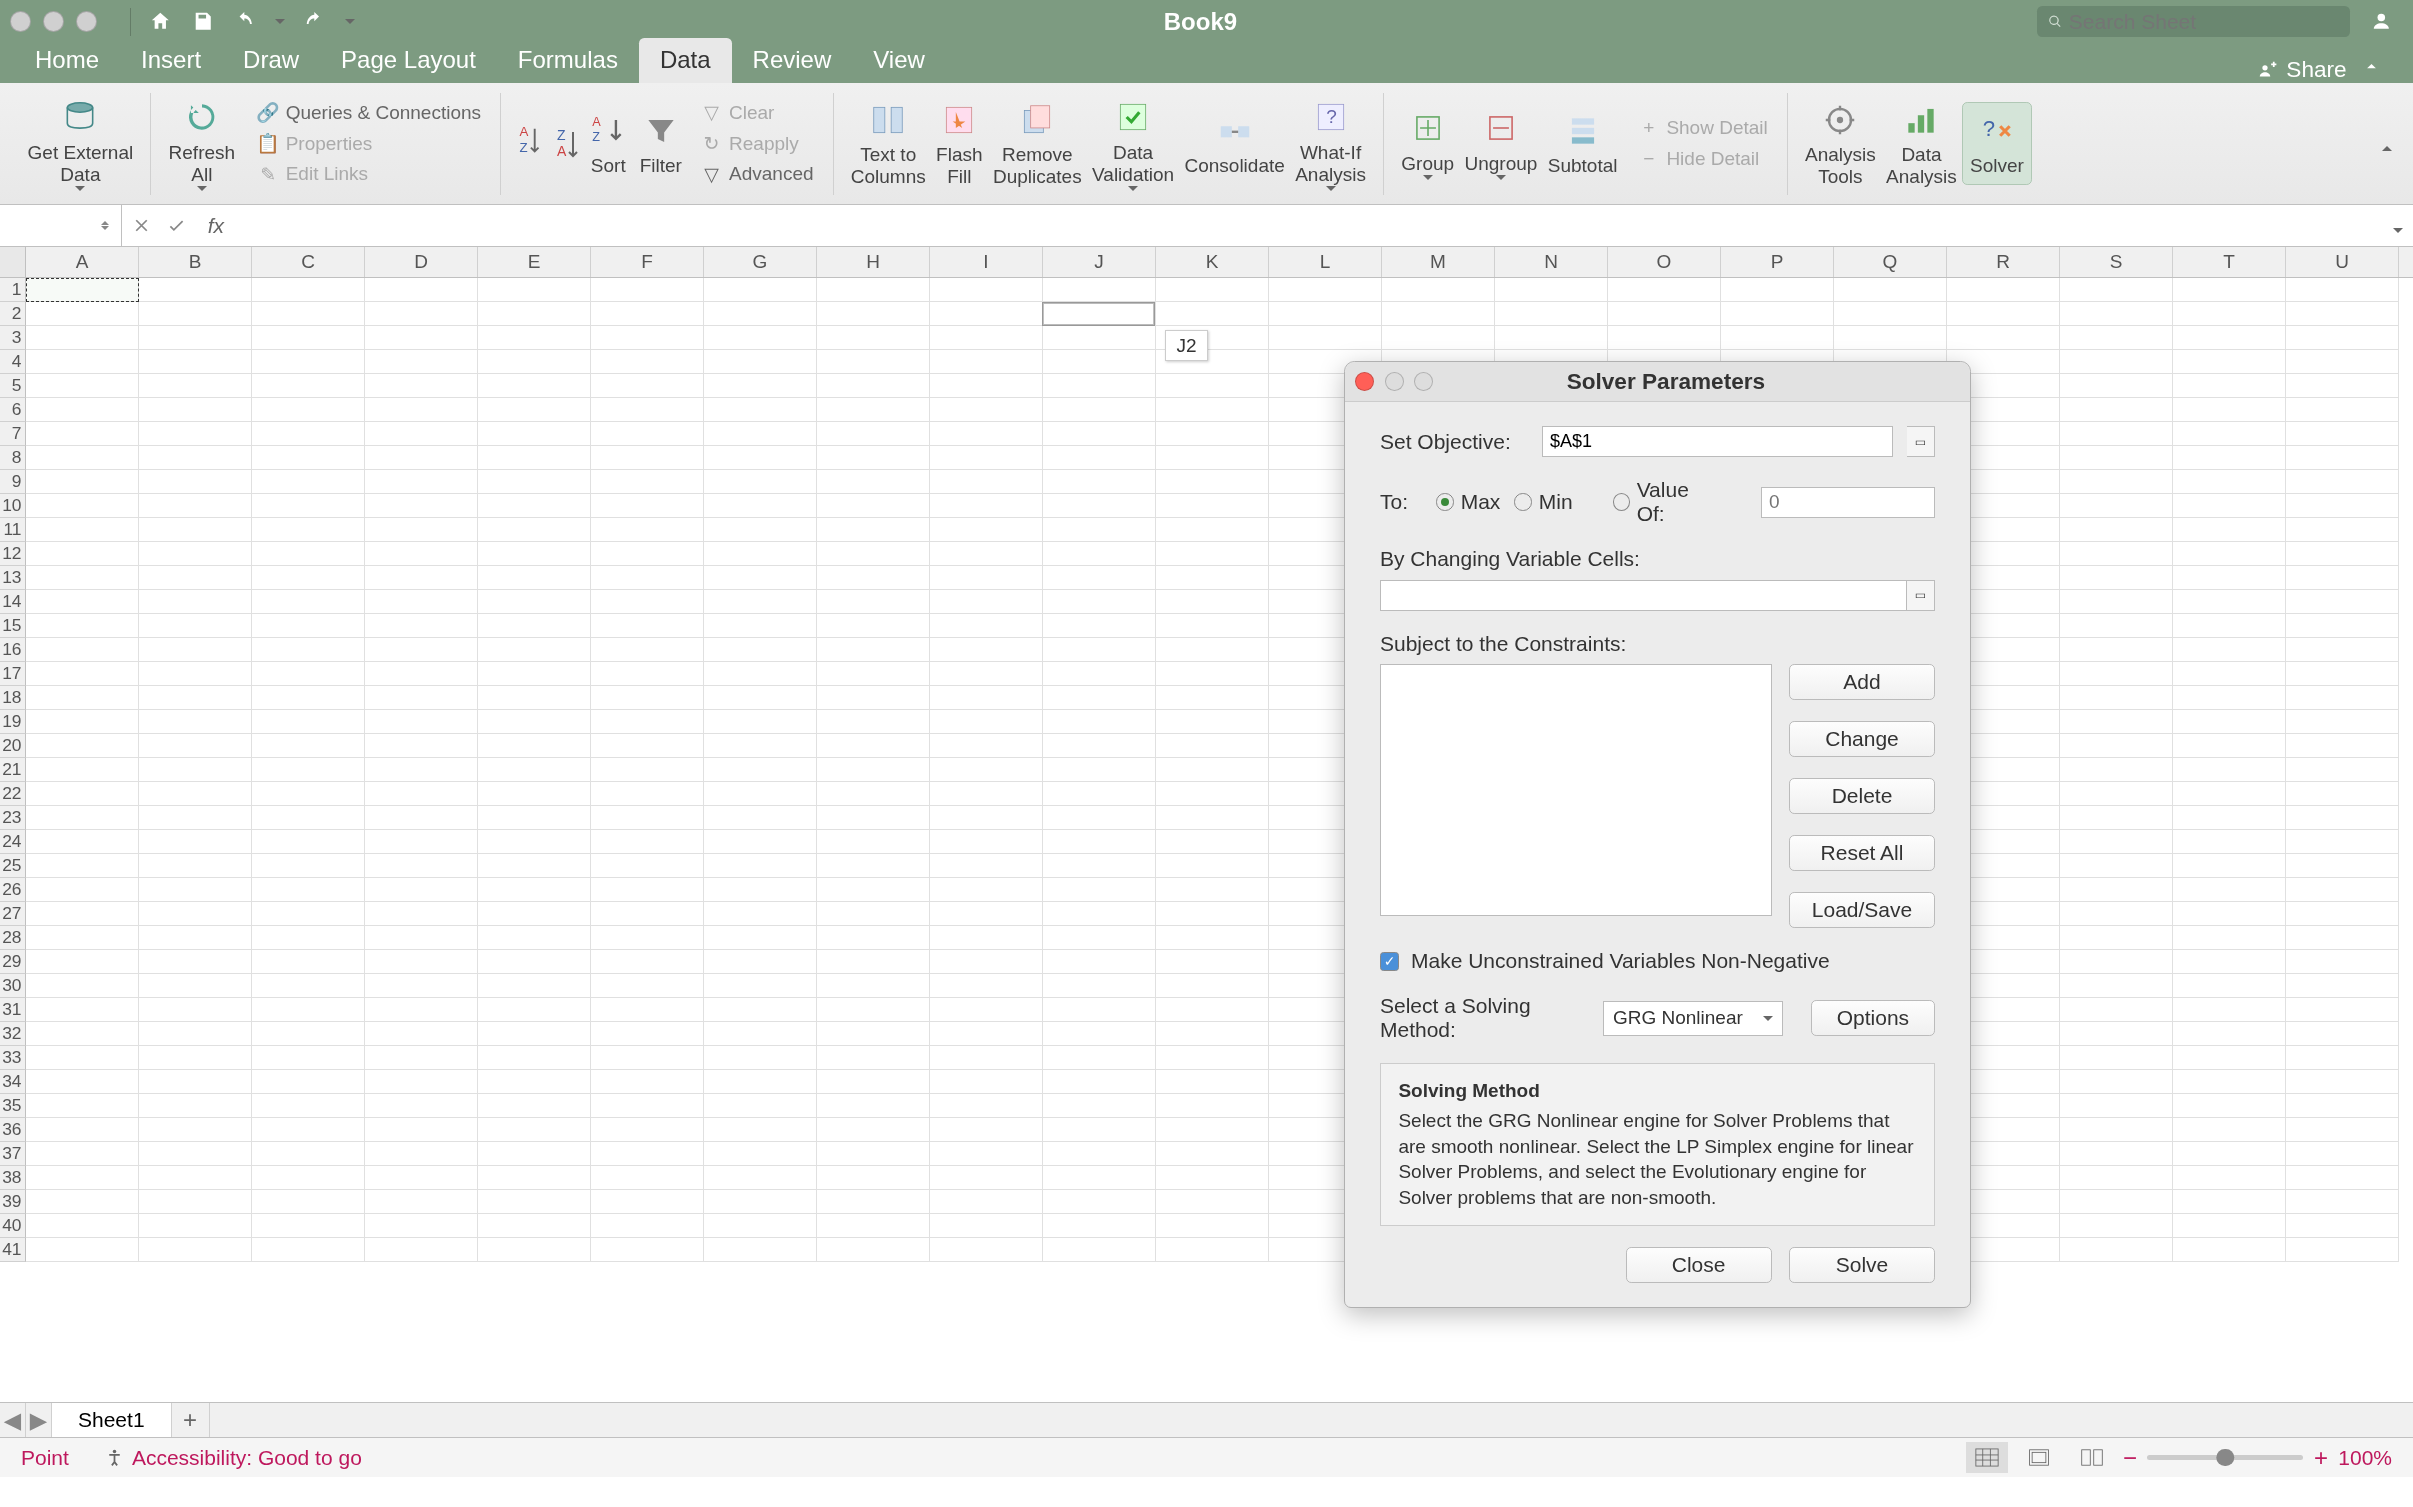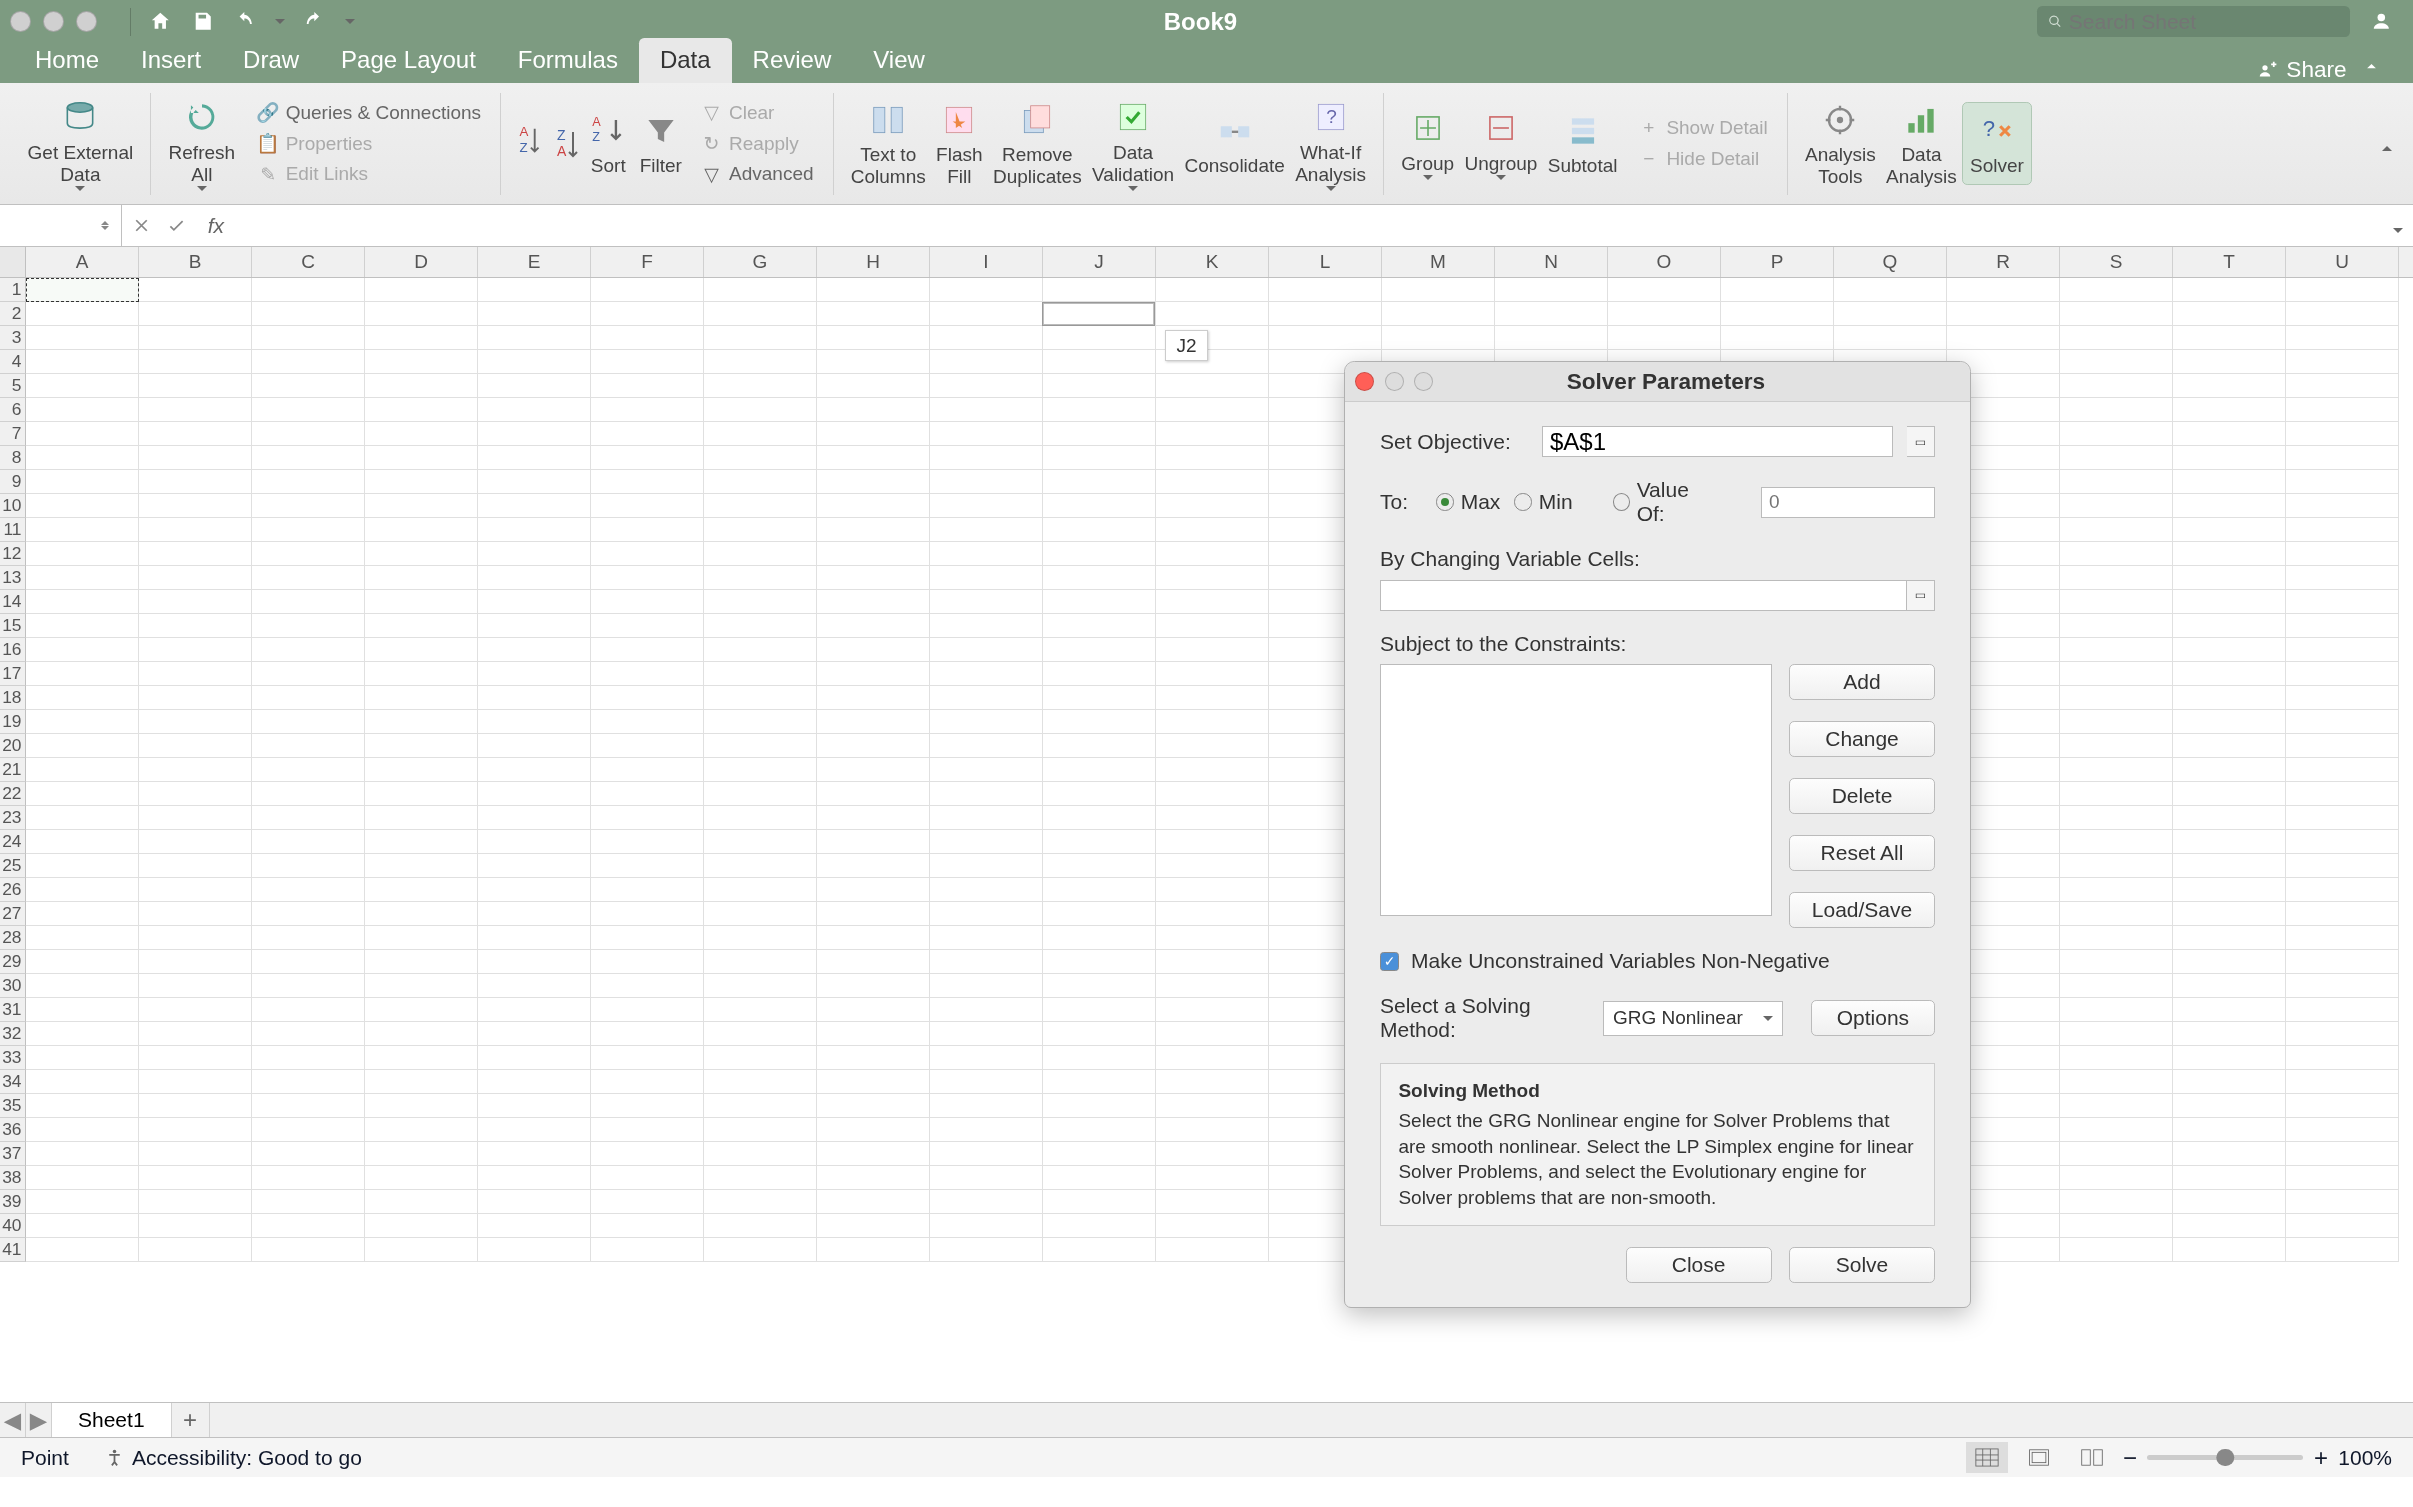--- a/index.html
+++ b/index.html
@@ -66,37 +66,37 @@
 .j2-highlight { position: absolute; left: 1016px; top: 24px; width: 113px; height: 24px; border: 0.9px solid #999; box-shadow: 0 0 0 0.9px #bbb inset; }
 .j2-tooltip { position: absolute; left: 1139px; top: 52px; background: #fff; border: 0.9px solid #ccc; padding: 3.5px 10.4px; font-size: 19px; color: #333; box-shadow: 0.9px 0.9px 2.6px rgba(0,0,0,0.2); }
 
 
 .sheet-tabs { height: 35px; border-top: 0.9px solid #c0c0c0; background: #f0f0f0; display: flex; align-items: center; }
 .sheet-nav { width: 26px; height: 100%; display: flex; align-items: center; justify-content: center; border-right: 0.9px solid #d0d0d0; cursor: pointer; color: #888; }
 .sheet-tab { padding: 0 26px; height: 100%; display: flex; align-items: center; background: #fff; border-right: 0.9px solid #d0d0d0; font-size: 21px; cursor: pointer; }
 .sheet-add { width: 38px; height: 100%; display: flex; align-items: center; justify-content: center; border-right: 0.9px solid #d0d0d0; cursor: pointer; font-size: 24px; color: #666; }
 
 
-.status-bar { height: 40px; background: #f5f5f5; border-top: 0.9px solid #c0c0c0; display: flex; align-items: center; padding: 0 21px; font-size: 21px; color: #0f172a; }
+.status-bar { height: 40px; background: #f5f5f5; border-top: 0.9px solid #c0c0c0; display: flex; align-items: center; padding: 0 21px; font-size: 21px; color: #be185d; }
 .status-right { margin-left: auto; display: flex; align-items: center; gap: 10.4px; }
 .view-btn { width: 42px; height: 31px; display: flex; align-items: center; justify-content: center; cursor: pointer; }
 .view-btn.active { background: #ddd; }
 .zoom-slider { width: 156px; height: 5.2px; background: #ccc; position: relative; border-radius: 2.6px; }
 .zoom-thumb { position: absolute; left: 50%; top: -6px; width: 17.4px; height: 17.4px; background: #888; border-radius: 50%; transform: translateX(-50%); }
 
 
 .solver-dialog { position: absolute; left: 1344px; top: 361px; width: 627px; background: #ececec; border: 0.9px solid #b0b0b0; border-radius: 10.4px 10.4px 7px 7px; box-shadow: 0 7px 26px rgba(0,0,0,0.25); font-size: 21px; color: #333; }
 .solver-title { height: 40px; background: #e2e2e2; border-bottom: 0.9px solid #ccc; border-radius: 10.4px 10.4px 0 0; display: flex; align-items: center; padding: 0 10.4px; font-weight: bold; }
 .solver-traffic { display: flex; gap: 10.4px; }
 .solver-traffic .traffic-light { width: 19px; height: 19px; }
 .solver-title-text { flex: 1; text-align: center; font-size: 22.6px; }
 .solver-body { padding: 24px 35px; display: flex; flex-direction: column; gap: 21px; }
 .solver-row { display: flex; align-items: center; gap: 14px; }
 .solver-label { width: 148px; }
-.solver-input { flex: 1; height: 31px; background: #fff; border: 0.9px solid #bbb; padding: 0 7px; font-size: 24px; }
+.solver-input { flex: 1; height: 31px; background: #fff; border: 0.9px solid #bbb; padding: 0 7px; font-size: 18px; }
 .solver-input-small { width: 174px; height: 31px; background: #fff; border: 0.9px solid #bbb; padding: 0 7px; font-size: 19px; }
 .range-btn { width: 28px; height: 31px; background: #f5f5f5; border: 0.9px solid #bbb; border-left: none; display: flex; align-items: center; justify-content: center; cursor: pointer; font-size:12px;}
 .radio { width: 17.4px; height: 17.4px; border: 1.7px solid #888; border-radius: 50%; display: inline-flex; align-items: center; justify-content: center; margin-right: 7px; }
 .radio.checked::after { content: ''; width: 8.7px; height: 8.7px; background: #3a8a3a; border-radius: 50%; }
 .constraints-area { display: flex; gap: 17.4px; }
 .constraints-box { flex: 1; height: 252px; background: #fff; border: 0.9px solid #bbb; }
 .constraints-buttons { width: 146px; display: flex; flex-direction: column; gap: 21px; }
 .dlg-btn { height: 36px; background: linear-gradient(#fdfdfd,#f0f0f0); border: 0.9px solid #bbb; border-radius: 5.2px; display: flex; align-items: center; justify-content: center; font-size: 21px; cursor: pointer; }
 .checkbox { width: 19px; height: 19px; border: 0.9px solid #888; border-radius: 3.5px; background: #4a90d9; display: inline-flex; align-items: center; justify-content: center; margin-right: 12px; color: #fff; font-size: 14px; }
 .select-box { width: 208px; height: 35px; background: #fff; border: 0.9px solid #bbb; display: flex; align-items: center; padding: 0 8.7px; font-size: 19px; }

